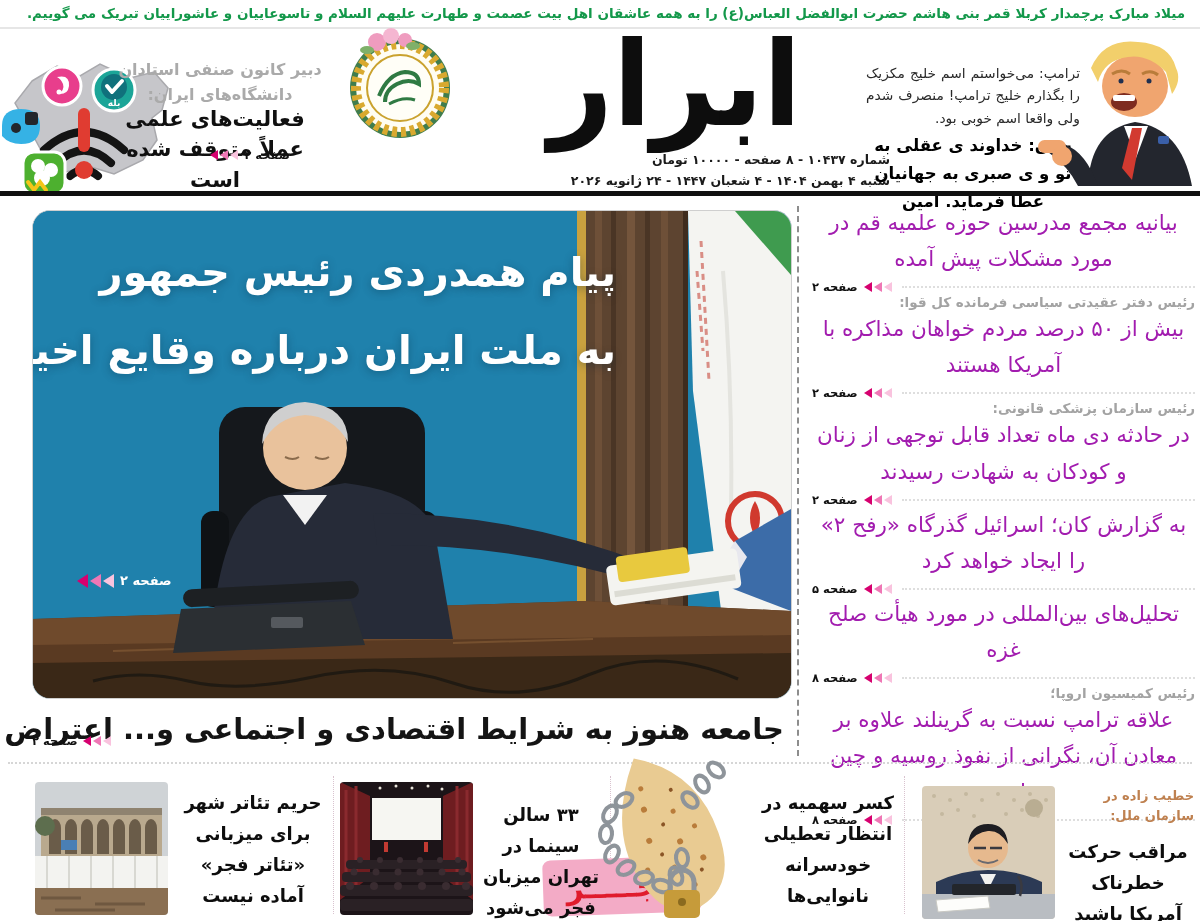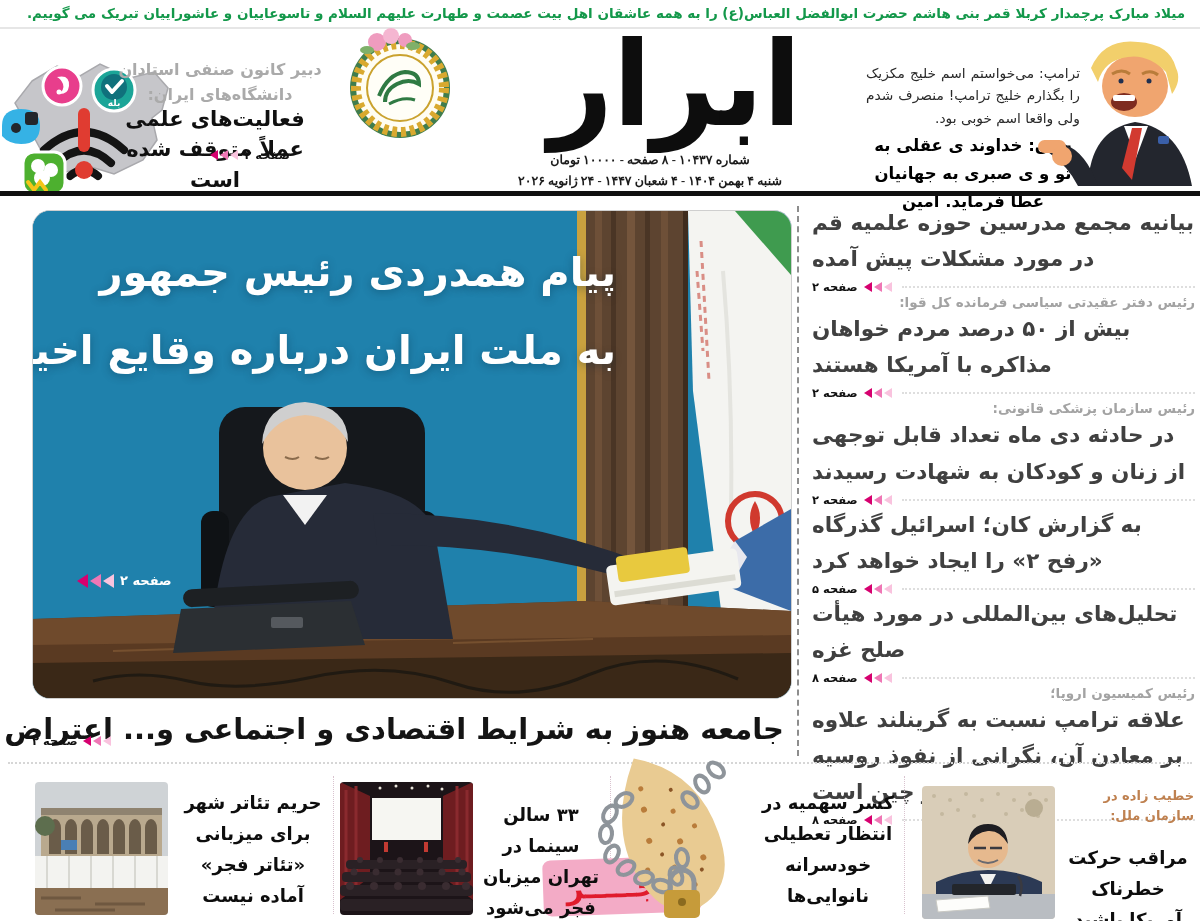--- a/index.html
+++ b/index.html
@@ -10,22 +10,22 @@
   #page{position:relative;width:1200px;height:921px;background:#fff;overflow:hidden;
         font-family:"DejaVu Sans",sans-serif;padding-left:12px;}
   
   .banner{position:absolute;top:0;left:0;width:100%;height:27px;line-height:27px;text-align:center;
           color:var(--green);font-size:13.5px;font-weight:bold;border-bottom:2px solid #e6e6e6;direction:rtl;}
   
   .emblem{position:absolute;left:343px;top:26px;width:114px;height:114px;}
   .m-title{position:absolute;left:455px;top:18px;width:440px;height:132px;display:flex;align-items:center;
            justify-content:center;font-size:112px;font-weight:bold;color:#0d0d0d;line-height:1;direction:rtl;
            transform:scaleY(1.04);}
-  .m-info{position:absolute;left:410px;top:150px;width:480px;text-align:center;font-size:12.5px;font-weight:bold;
-          color:#1b1b1b;direction:rtl;line-height:1.65;font-family:Liberation Serif, serif;}
+  .m-info{position:absolute;left:410px;top:150px;width:480px;font-size:12.5px;font-weight:bold;
+          color:#1b1b1b;direction:rtl;line-height:1.65;}
   .header-rule{position:absolute;left:0;top:191px;width:100%;height:5px;background:#101010;}
   
   .uni-svg{position:absolute;left:2px;top:46px;width:330px;height:150px;}
   .uni-kicker{position:absolute;left:118px;top:58px;width:204px;font-size:16px;font-weight:bold;color:#aaa;
               text-align:center;direction:rtl;line-height:1.55;}
   .uni-head{position:absolute;left:106px;top:104px;width:218px;font-size:21px;font-weight:800;color:#101010;
             text-align:center;direction:rtl;line-height:1.45;}
   .uni-ref{position:absolute;left:175px;top:148px;width:150px;display:flex;align-items:center;justify-content:center;
            gap:6px;font-size:12px;font-weight:bold;color:#111;}
   
@@ -52,30 +52,30 @@
   .band{position:absolute;left:32px;top:700px;width:758px;height:60px;}
   .band h2{margin:0;padding:0 6px 0 100px;text-align:center;direction:rtl;font-size:29px;font-weight:800;
            color:#141414;line-height:58px;white-space:nowrap;}
   .band-ref{position:absolute;left:0;bottom:12px;display:flex;align-items:center;gap:5px;font-size:10.5px;
             font-weight:bold;color:#111;}
   
   .vsep{position:absolute;left:797px;top:206px;height:550px;width:0;border-left:2px dashed #8d8d8d;}
   .rcol{position:absolute;left:812px;top:205px;width:383px;height:553px;display:flex;flex-direction:column;
         justify-content:space-between;}
   .rc-k{font-size:13.5px;font-weight:bold;color:var(--gray-k);text-align:right;direction:rtl;margin:0 0 1px;}
-  .rc-h{font-size:21.5px;font-weight:700;color:#404040;line-height:1.68;margin:0;text-align:left;direction:rtl;}
+  .rc-h{font-size:21.5px;font-weight:400;color:#a21caf;line-height:1.68;margin:0;text-align:center;direction:rtl;}
   .rc-ref{display:flex;align-items:center;gap:6px;margin-top:3px;}
   .ref-lbl{font-size:11.5px;font-weight:bold;color:#111;}
   .leader{flex:1;border-top:2px dotted #dedede;height:0;margin-left:4px;}
   
   .bot-rule{position:absolute;left:8px;top:762px;width:1184px;border-top:2px dotted #d6d6d6;}
   .cellsep{position:absolute;top:776px;height:138px;width:0;border-left:1px dotted #d9c3cf;}
   .bimg{position:absolute;width:133px;height:133px;border-radius:4px;overflow:hidden;}
   .bt-h{font-size:18px;font-weight:800;line-height:1.72;color:#0d0d0d;text-align:center;direction:rtl;margin:0;}
-  .bt-k{font-size:13px;font-weight:bold;color:var(--tan);text-align:right;direction:rtl;line-height:1.5;margin:0 0 18px;}
+  .bt-k{font-size:13px;font-weight:bold;color:var(--tan);text-align:right;direction:rtl;line-height:1.5;margin:0 0 12px;}
   .bt-ref{display:flex;gap:5px;align-items:center;margin-top:7px;}
   .c1-txt{position:absolute;left:178px;top:788px;width:150px;}
   .c2-txt{position:absolute;left:476px;top:800px;width:130px;z-index:3;}
   .c3-txt{position:absolute;left:756px;top:788px;width:144px;z-index:3;}
   .c4-txt{position:absolute;left:1062px;top:786px;width:132px;}
   .bread-svg{position:absolute;left:566px;top:758px;width:228px;height:162px;z-index:2;}
   .fajr{position:absolute;left:543px;top:858px;width:158px;height:56px;z-index:1;transform:rotate(-2deg);}
   .fajr .bg{position:absolute;inset:0;background:#f3abc6;border-radius:8px;}
   .fajr .tx{position:absolute;inset:0;display:flex;align-items:center;justify-content:center;color:#e01b2c;
             font-size:30px;font-weight:800;direction:rtl;letter-spacing:-1px;}

